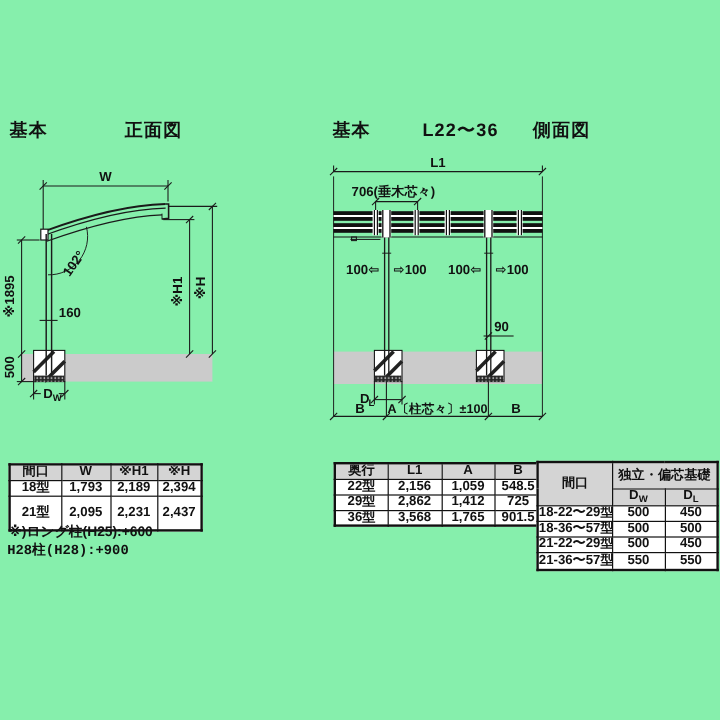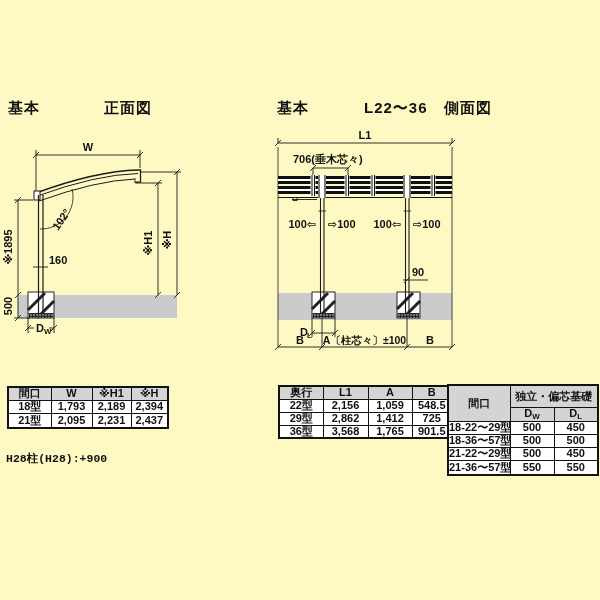--- a/index.html
+++ b/index.html
@@ -1,17 +1,17 @@
 <!DOCTYPE html>
 <html><head>
 <meta charset="utf-8">
 <style>
   html,body{margin:0;padding:0;}
   body{background:#ffffff;font-family:"Liberation Sans","DejaVu Sans",sans-serif;}
-  .canvas{position:relative;width:600px;height:600px;background:#fef9c3;overflow:hidden;color:#111;}
+  .canvas{position:relative;width:600px;height:600px;background:#86efac;overflow:hidden;color:#111;}
   .hdr{position:absolute;font-size:15px;font-weight:700;letter-spacing:1px;white-space:nowrap;}
   svg{position:absolute;}
   svg text{fill:#111;font-family:"Liberation Sans","DejaVu Sans",sans-serif;font-weight:600;}
   .dim{font-size:11px;}
   .dimS{font-size:8px;}
   table{position:absolute;border-collapse:collapse;table-layout:fixed;background:#fff;}
   table,td,th{border:1px solid #111;}
   table{border-width:2px;}
   td,th{padding:0;text-align:center;vertical-align:middle;font-size:11px;font-weight:700;line-height:1;white-space:nowrap;overflow:hidden;}
   th{background:#d4d4d4;}
@@ -19,21 +19,21 @@
   sub.u{font-size:8px;vertical-align:-2px;font-weight:700;}
 </style>
 </head>
 <body>
 
 <div class="canvas">
 
   <div class="hdr" style="left:8px;top:99px;">基本</div>
   <div class="hdr" style="left:104px;top:99px;">正面図</div>
   <div class="hdr" style="left:277px;top:99px;">基本</div>
-  <div class="hdr" style="left:364px;top:99px;">L22〜36</div>
+  <div class="hdr" style="left:352px;top:99px;">L22〜36</div>
   <div class="hdr" style="left:444px;top:99px;">側面図</div>
 
   <svg style="left:0;top:125px;" width="260" height="235" viewBox="0 0 260 235">
     <defs>
       <pattern id="stipA" width="3" height="3" patternUnits="userSpaceOnUse">
         <rect width="3" height="3" fill="#262626"></rect>
         <circle cx="1" cy="1" r="0.7" fill="#fff"></circle>
       </pattern>
     </defs>
 
@@ -266,29 +266,30 @@
       <th>W</th>
       <th>※H1</th>
       <th>※H</th>
     </tr>
     <tr style="height:13px;">
       <td>18型</td>
       <td>1,793</td>
       <td>2,189</td>
       <td>2,394</td>
     </tr>
-    <tr style="height:15px;">
+    <tr style="height:29px;">
       <td>21型</td>
       <td>2,095</td>
       <td>2,231</td>
       <td>2,437</td>
     </tr>
   </tbody>
     </table>
 
+  <div class="note" style="left:7px;top:436px;">※)ロング柱(H25):+600</div>
   <div class="note" style="left:6px;top:451px;font-family:Liberation Mono, monospace;">H28柱(H28):+900</div>
 
   <table style="left:278px;top:385px;width:173px;">
     <colgroup>
         <col style="width:44px">
         <col style="width:45px">
         <col style="width:44px">
         <col style="width:40px">
       </colgroup>
     <tbody>

